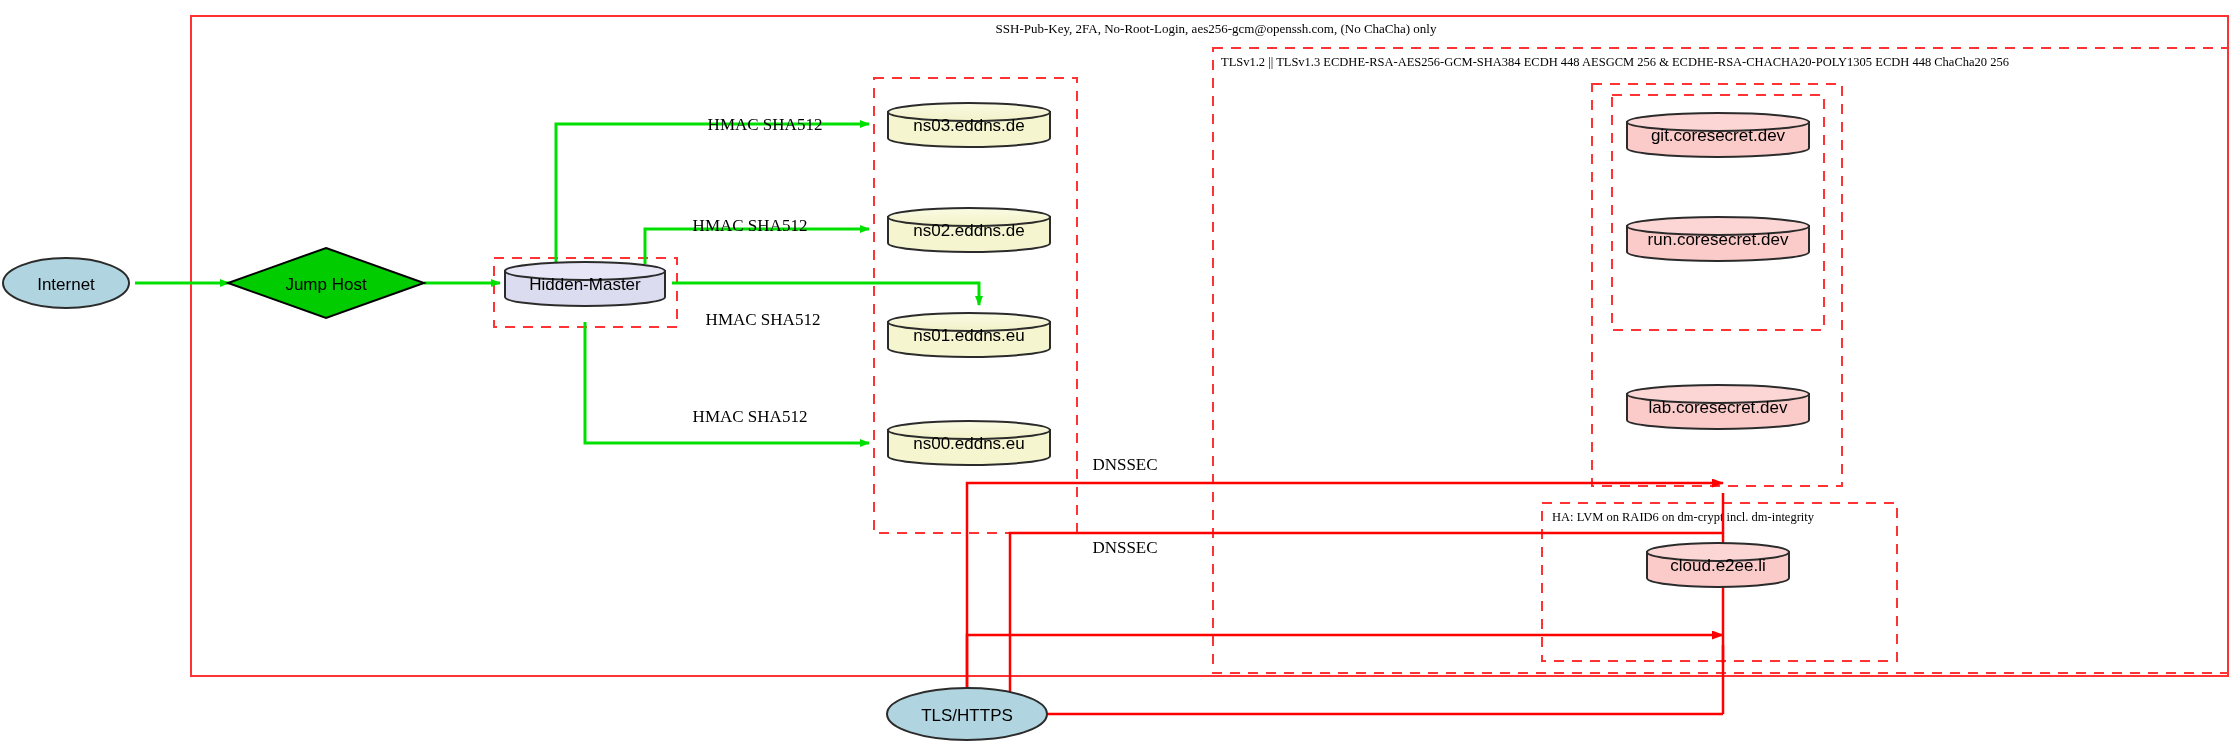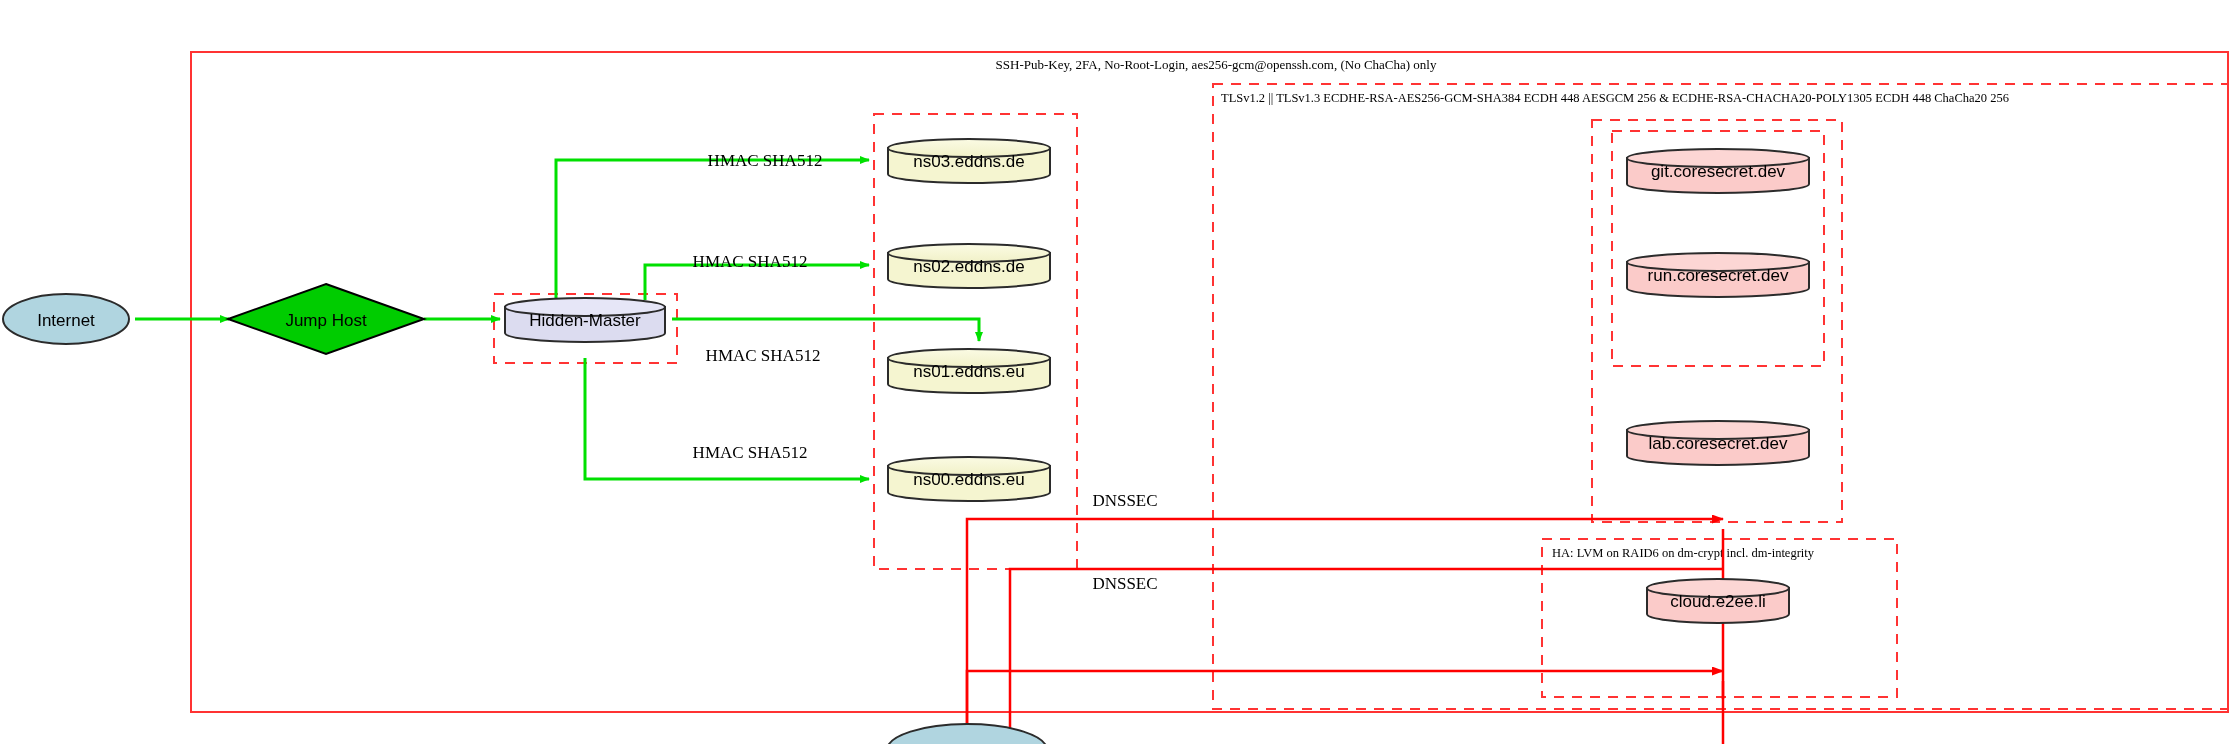--- a/index.html
+++ b/index.html
@@ -1,18 +1,18 @@
 <!DOCTYPE html>
 <html><head>
 <meta charset="utf-8">
 <style>
   html,body{margin:0;padding:0;background:#ffffff;}
   body{width:2240px;height:744px;overflow:hidden;
        font-family:"Liberation Sans",sans-serif;}
-  #stage{position:relative;width:2240px;height:656px;margin-top:36px;}
+  #stage{position:relative;width:2240px;height:656px;}
   svg{display:block;}
   .serif{font-family:"Liberation Serif",serif;}
   .sans{font-family:"Liberation Sans",sans-serif;}
 </style>
 </head>
 <body>
 
 <div id="stage">
 <svg width="2240" height="744" viewBox="0 0 2240 744" xmlns="http://www.w3.org/2000/svg">
 

